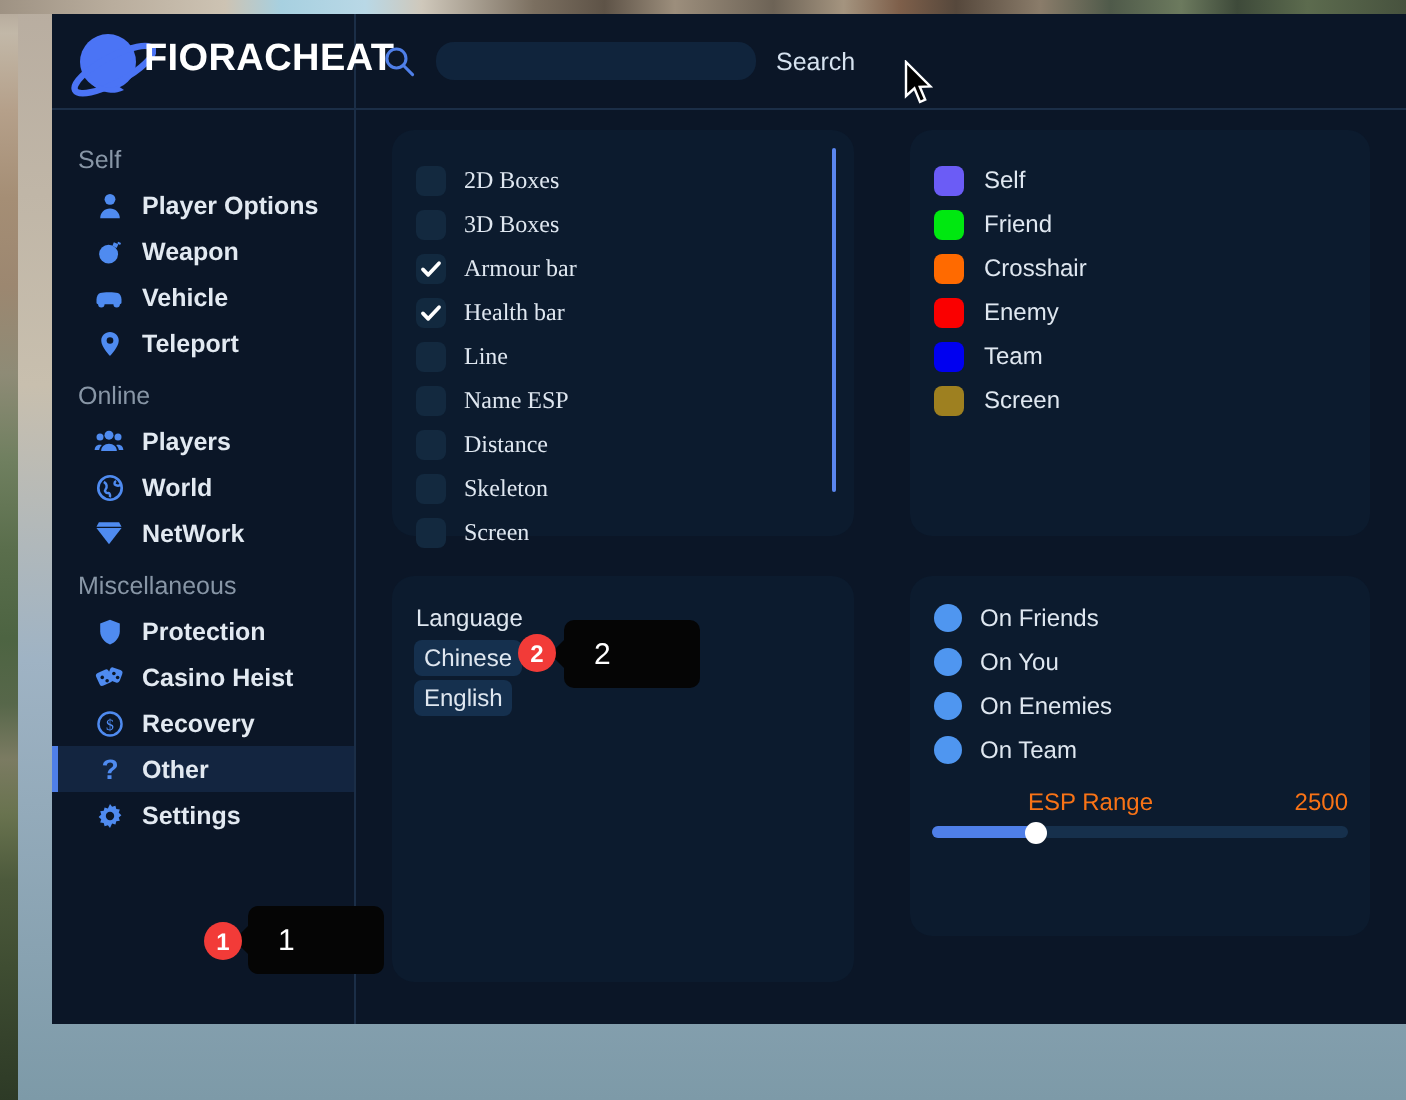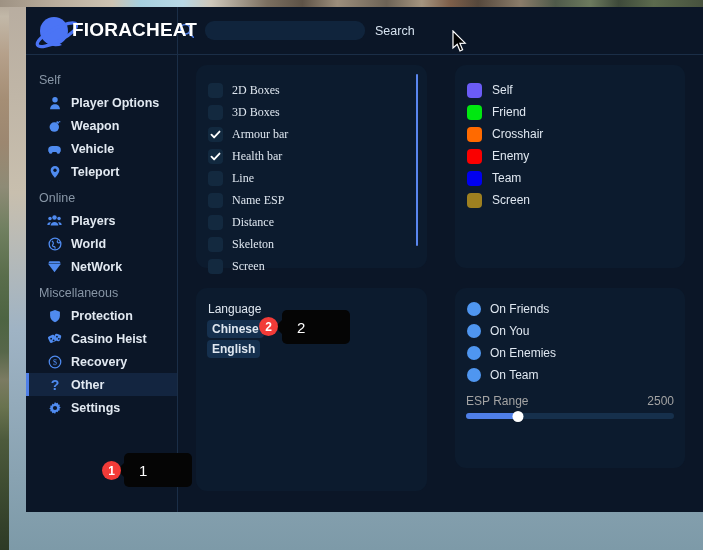--- a/index.html
+++ b/index.html
@@ -77,21 +77,21 @@
   }
   #logo-mark {
     position: absolute; left: 8px; top: 4px;
     width: 44px; height: 44px;
   }
   #brand-name {
     position: absolute; left: 46px; top: 12px;
     font-size: 19px; font-weight: bold; color: #ffffff;
     letter-spacing: .2px;
   }
-  #search-area { display: flex; align-items: center; gap: 10px; }
+  #search-area { display: flex; align-items: center; padding-left: 13px; gap: 10px; }
   #search-icon { width: 17px; height: 17px; display:block; }
   #search-input {
     width: 160px; height: 19px;
     background: #10243c;
     border: none; border-radius: 9px;
     color: #cfe0f2; font-size: 11px;
     padding: 0 8px;
     outline: none;
     font-family: "Liberation Sans", sans-serif;
   }
@@ -209,36 +209,35 @@
   .lang-title { padding: 14px 0 2px 12px; font-size: 12px; color: #dfe7f0; }
   .lang-opt {
     display: inline-block;
     margin: 2px 0 0 11px;
     padding: 2px 5px;
     font-size: 12px;
     color: #dfe7f0;
     background: #15304e;
     border-radius: 4px;
     cursor: pointer;
-    font-weight: bold;
   }
   .lang-row { position: relative; }
 
   
   .radio-list { padding: 14px 0 0 12px; }
   .radio-row { display: flex; gap: 9px; height: 22px; cursor: pointer; }
   .radio-dot {
     width: 14px; height: 14px; border-radius: 50%;
     background: #4f96f0; flex: none;
   }
   .radio-lbl { font-size: 12px; color: #dfe7f0; }
 
   
   .slider-wrap { position: absolute; left: 11px; top: 106px; width: 208px; }
-  .slider-head { display: flex; justify-content: space-between; font-size: 12px; color: #a3a3a3; }
+  .slider-head { display: flex; justify-content: space-between; font-size: 12px; color: #f97316; margin-left: 48px; }
   .slider-track {
     position: relative;
     margin-top: 5px;
     height: 6px;
     background: #16304c;
     border-radius: 3px;
   }
   .slider-fill {
     position: absolute; left: 0; top: 0; height: 6px;
     background: #4f7fe8; border-radius: 3px;

